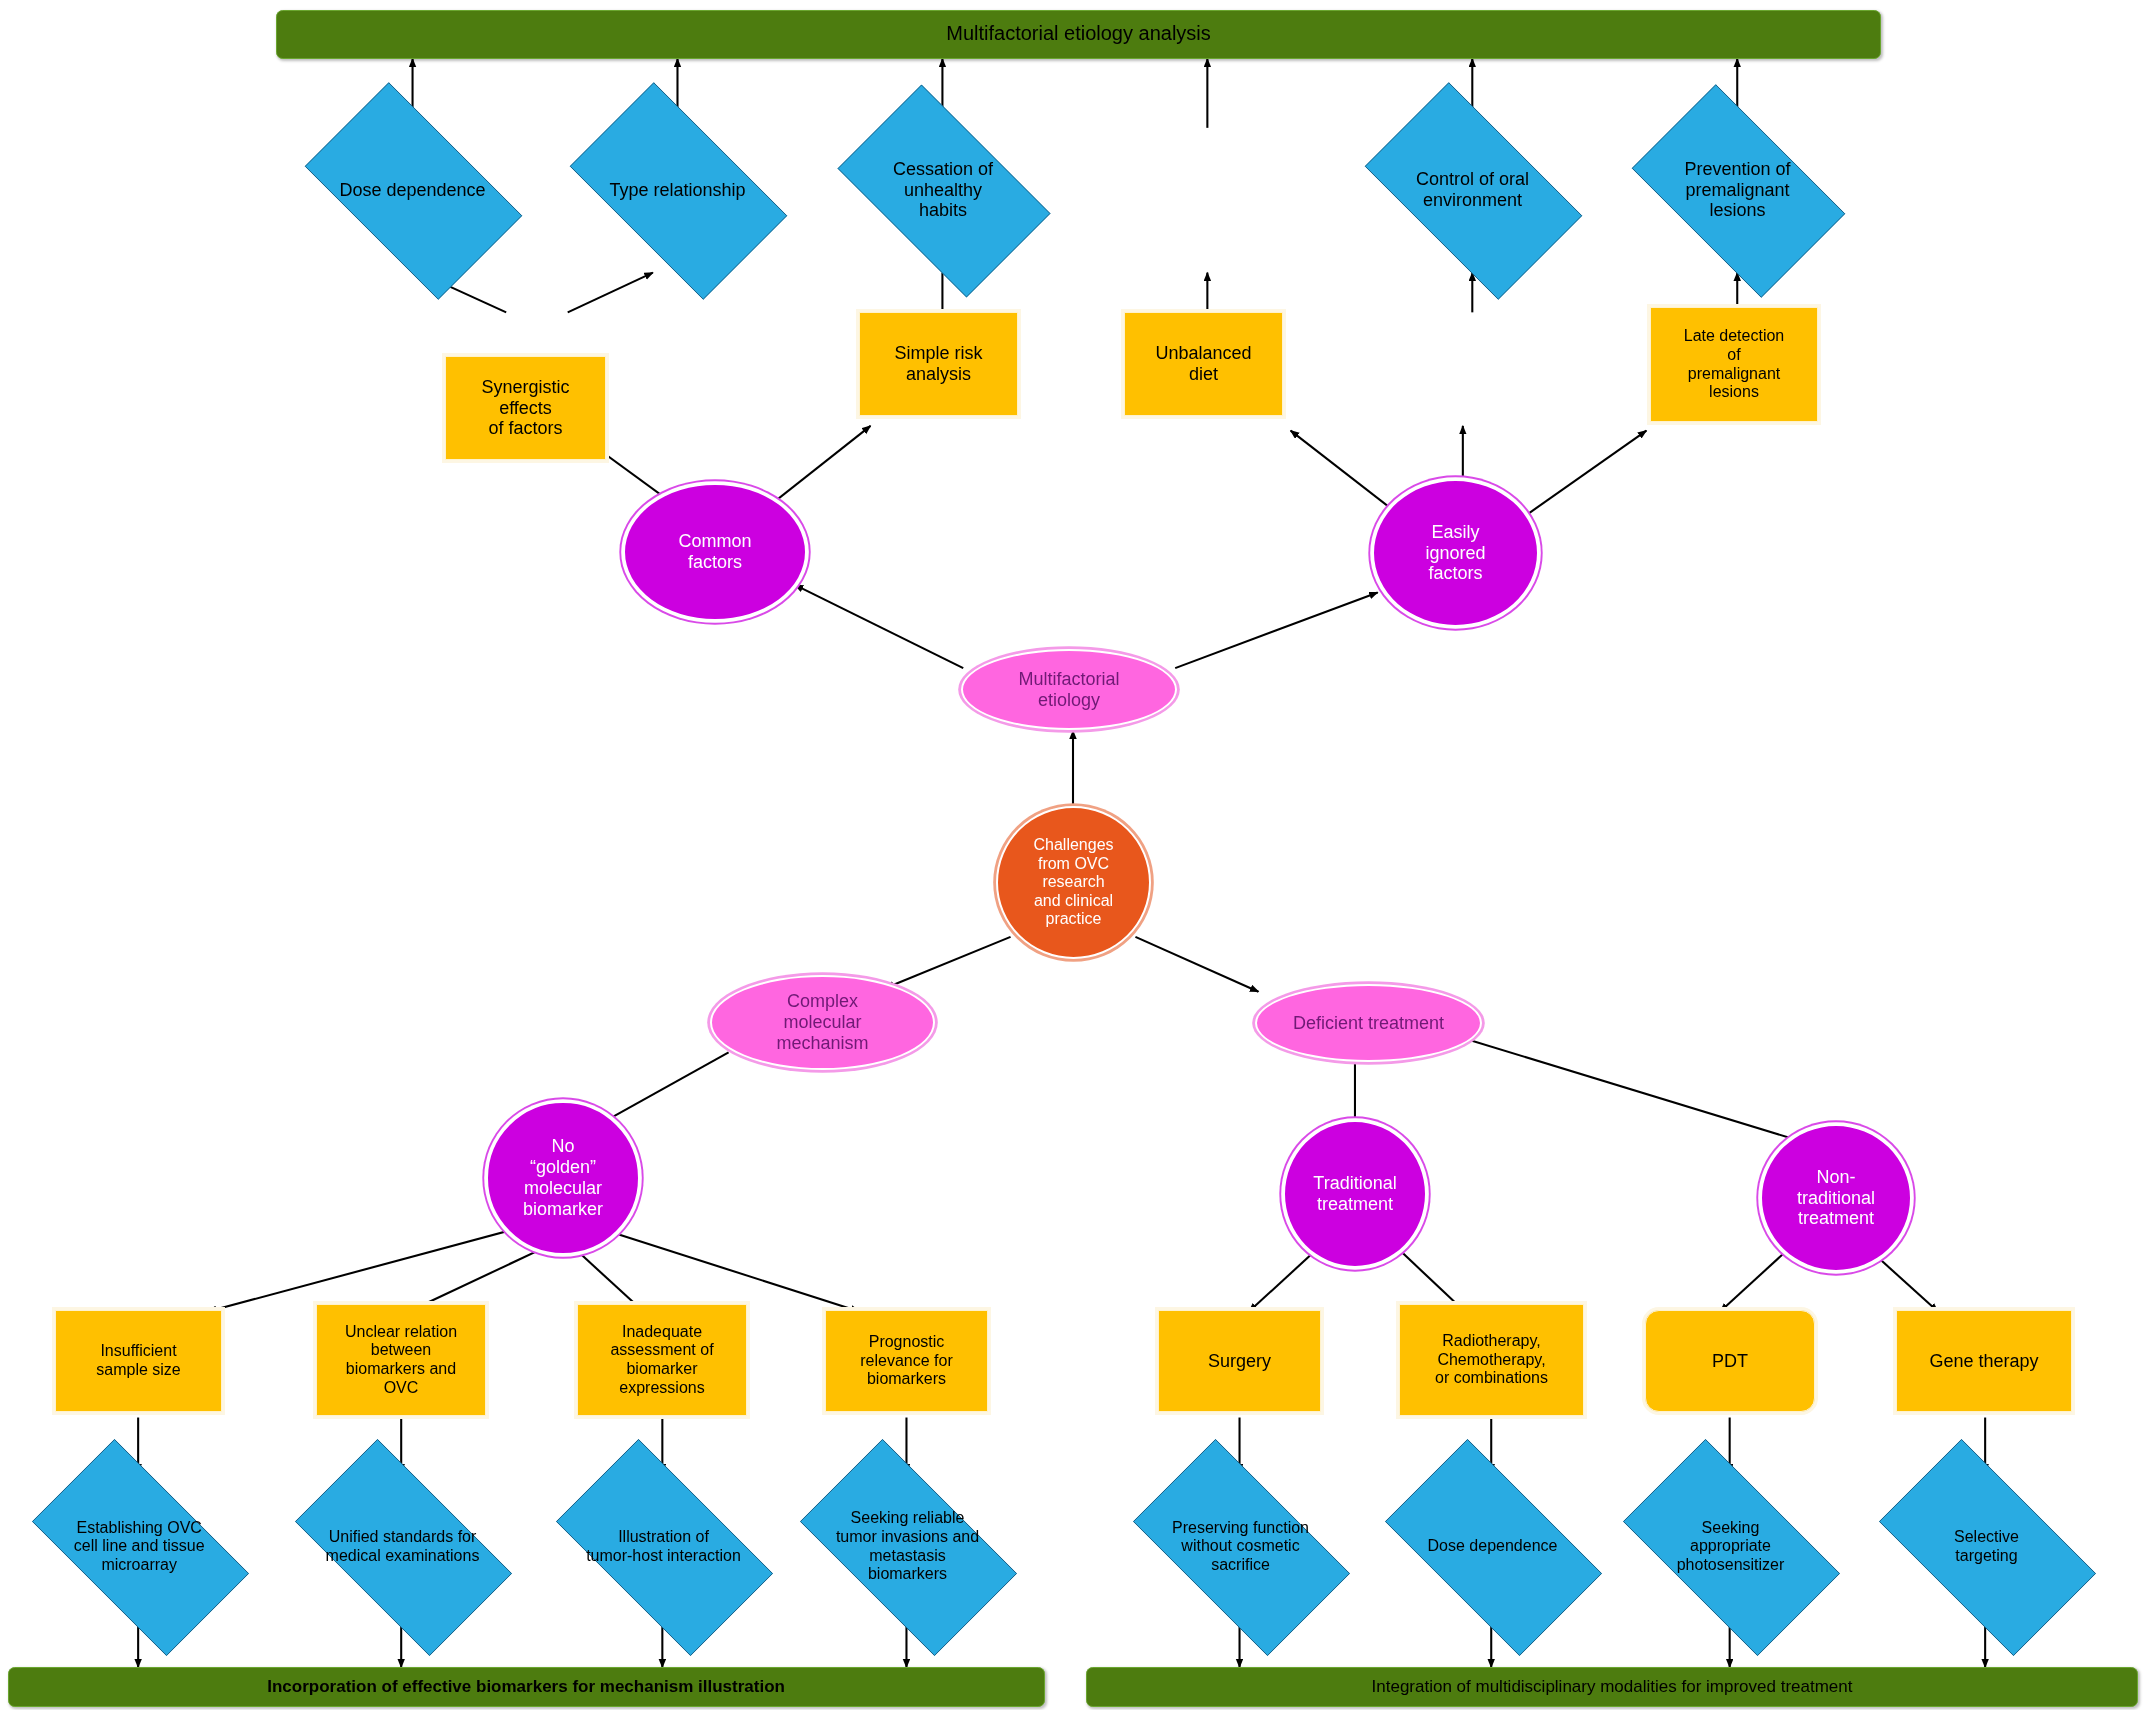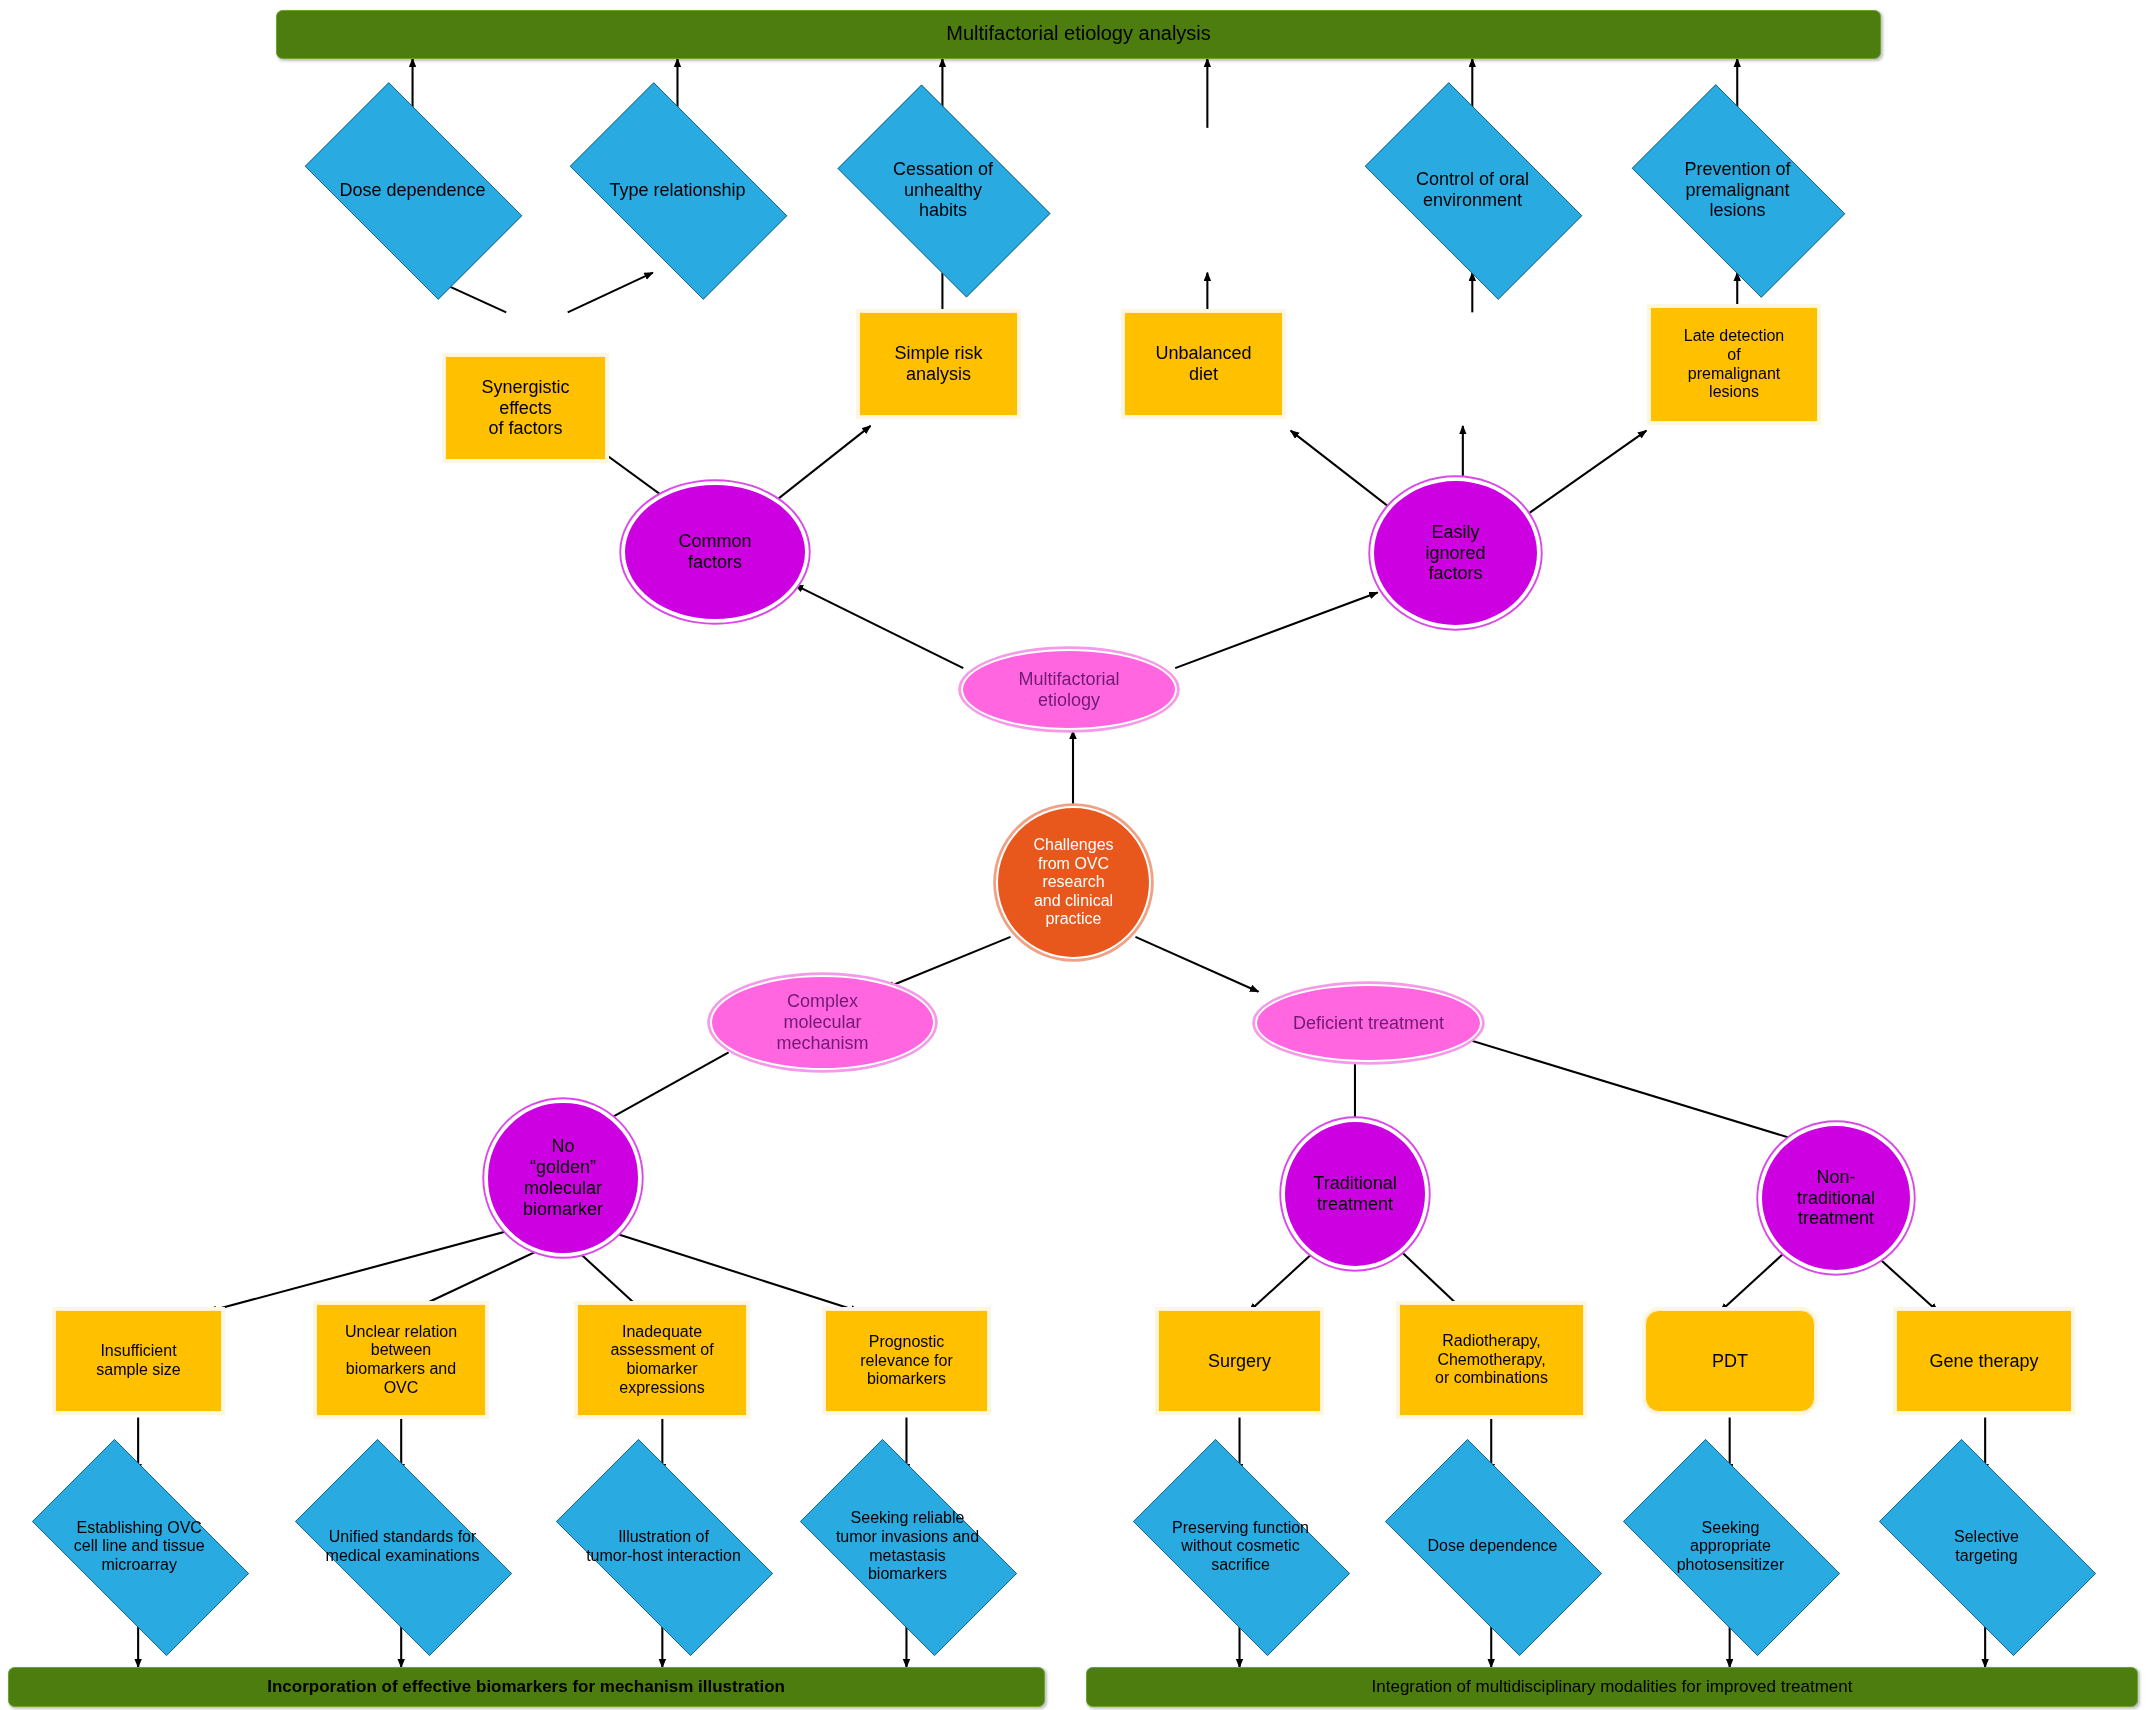--- a/index.html
+++ b/index.html
@@ -86,21 +86,21 @@
   .obox.small { font-size: 16px; }
 
   
   .ell {
     border-radius: 50%;
   }
   .ell.magenta {
     background: #cc00e0;
     border: 2.8px solid #cc00e0;
     box-shadow: 0 0 0 3.8px #ffffff, 0 0 0 5.7px #d94ae8;
-    color: #000000;
+    color: #ffffff;
     font-size: 18px;
   }
   .ell.pink {
     background: #ff66e0;
     border: 2.8px solid #ffffff;
     box-shadow: 0 0 0 2.8px #f49ae8;
     color: #701a75;
     font-size: 18px;
   }
   .ell.orange {

